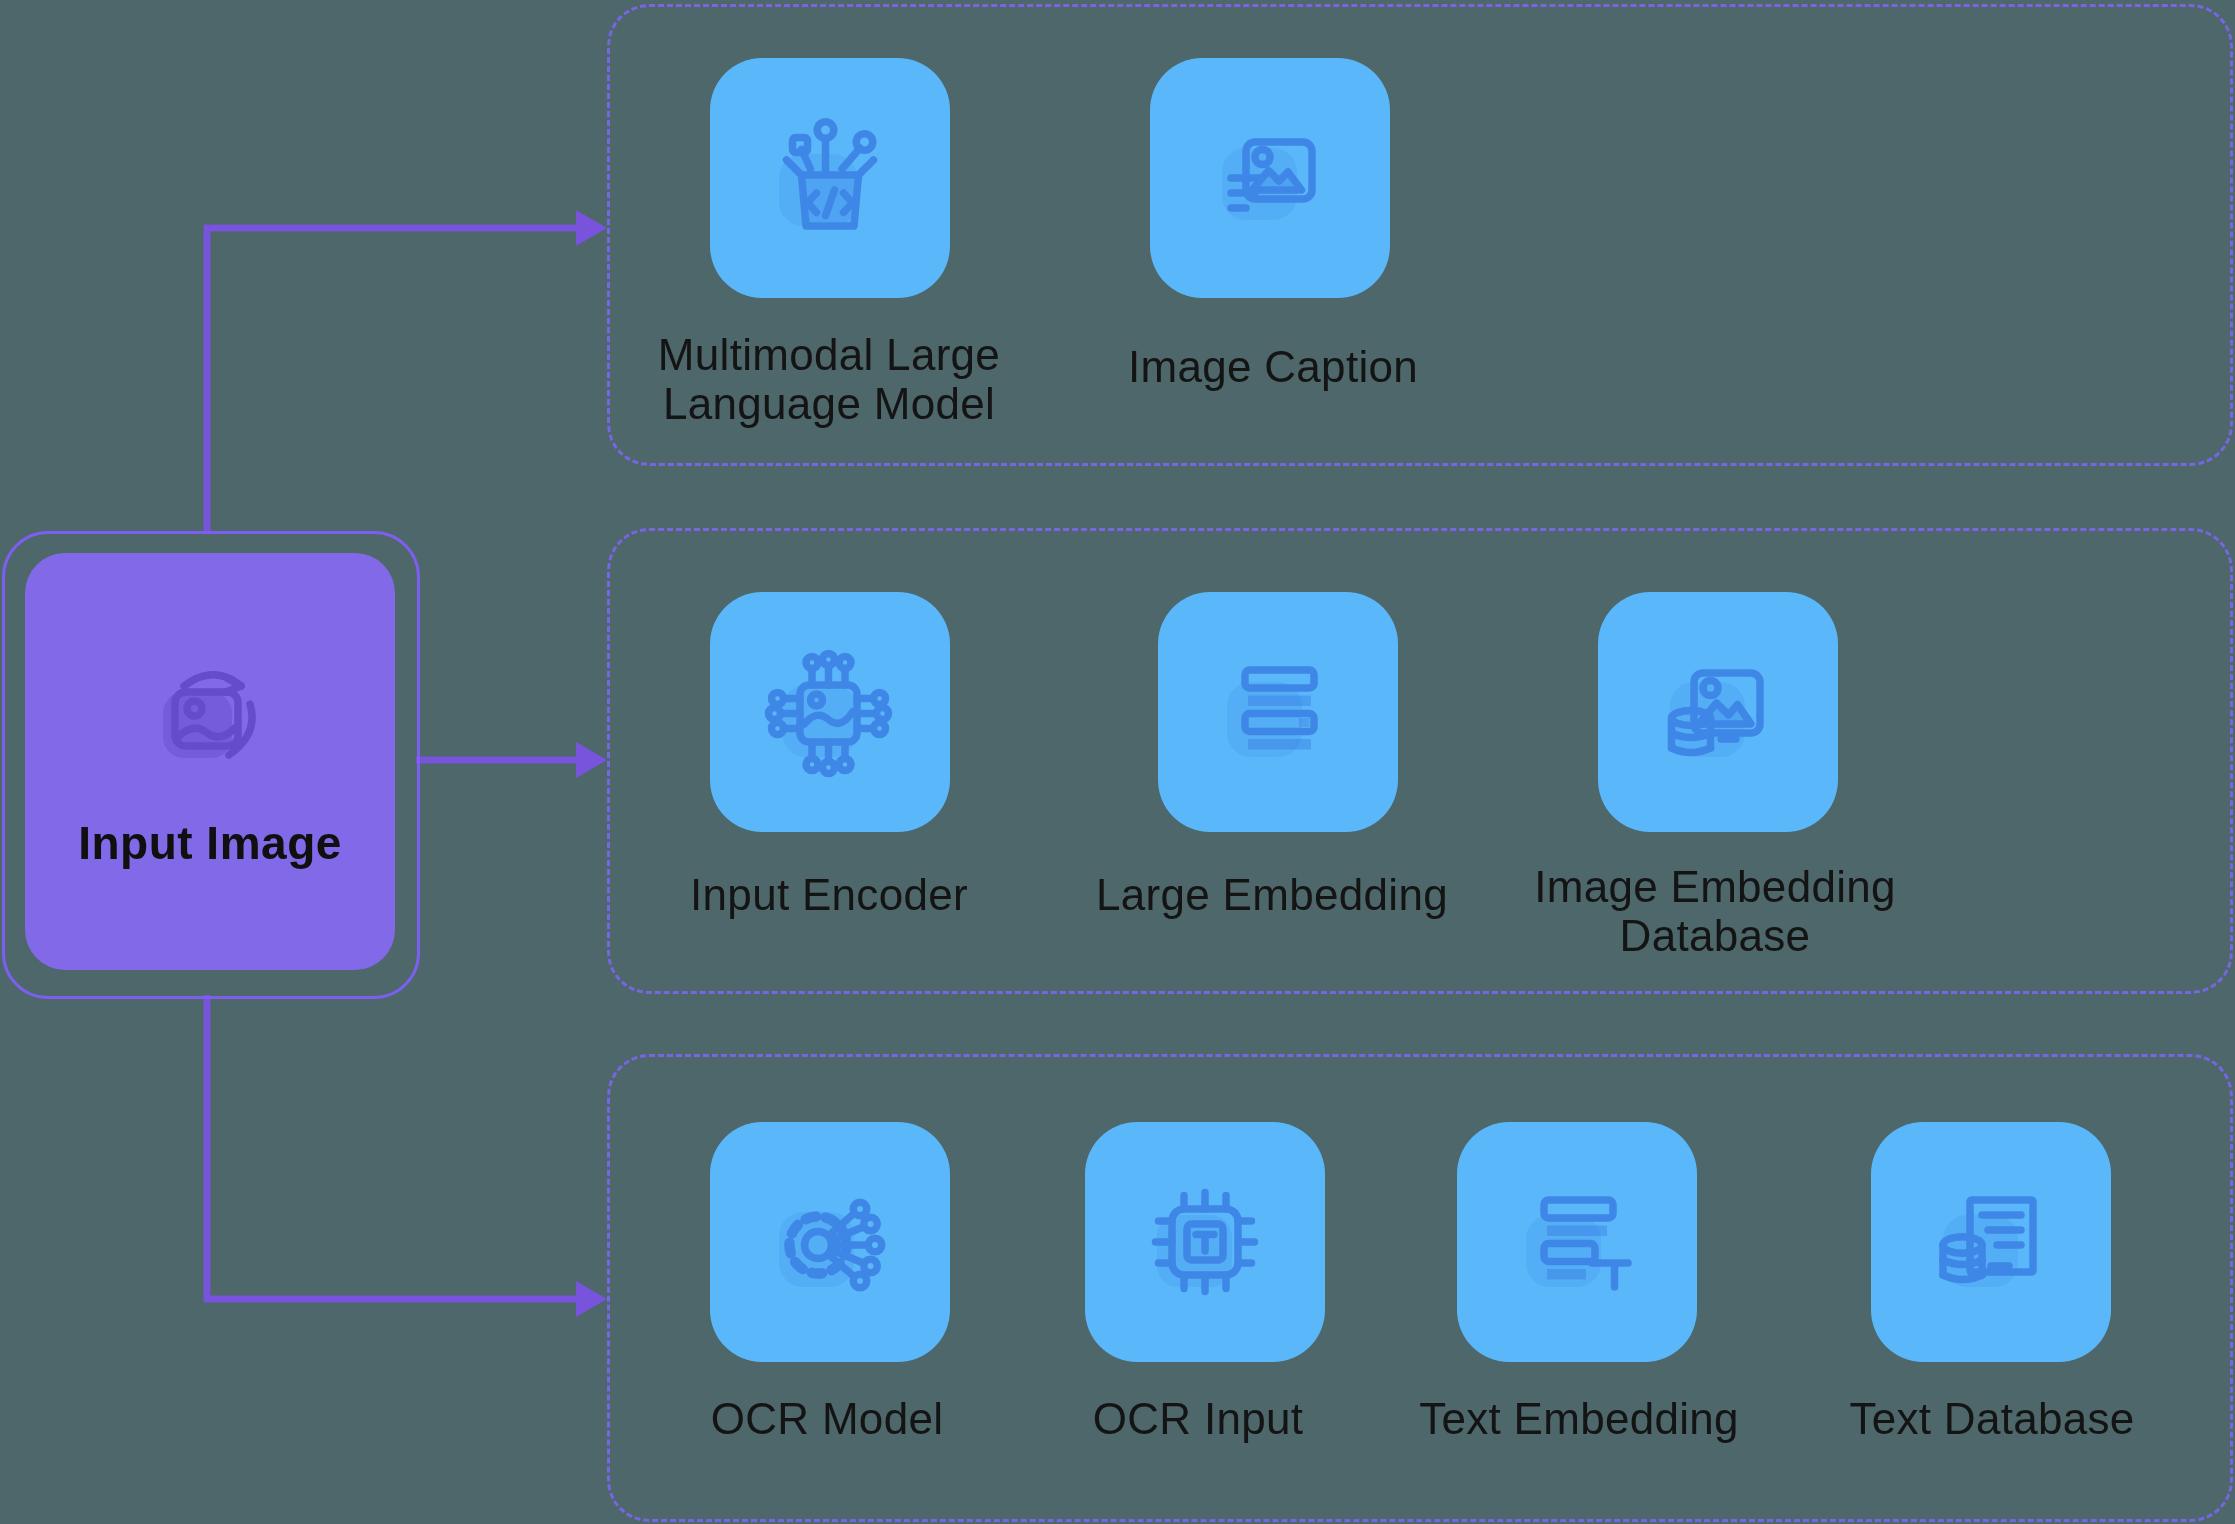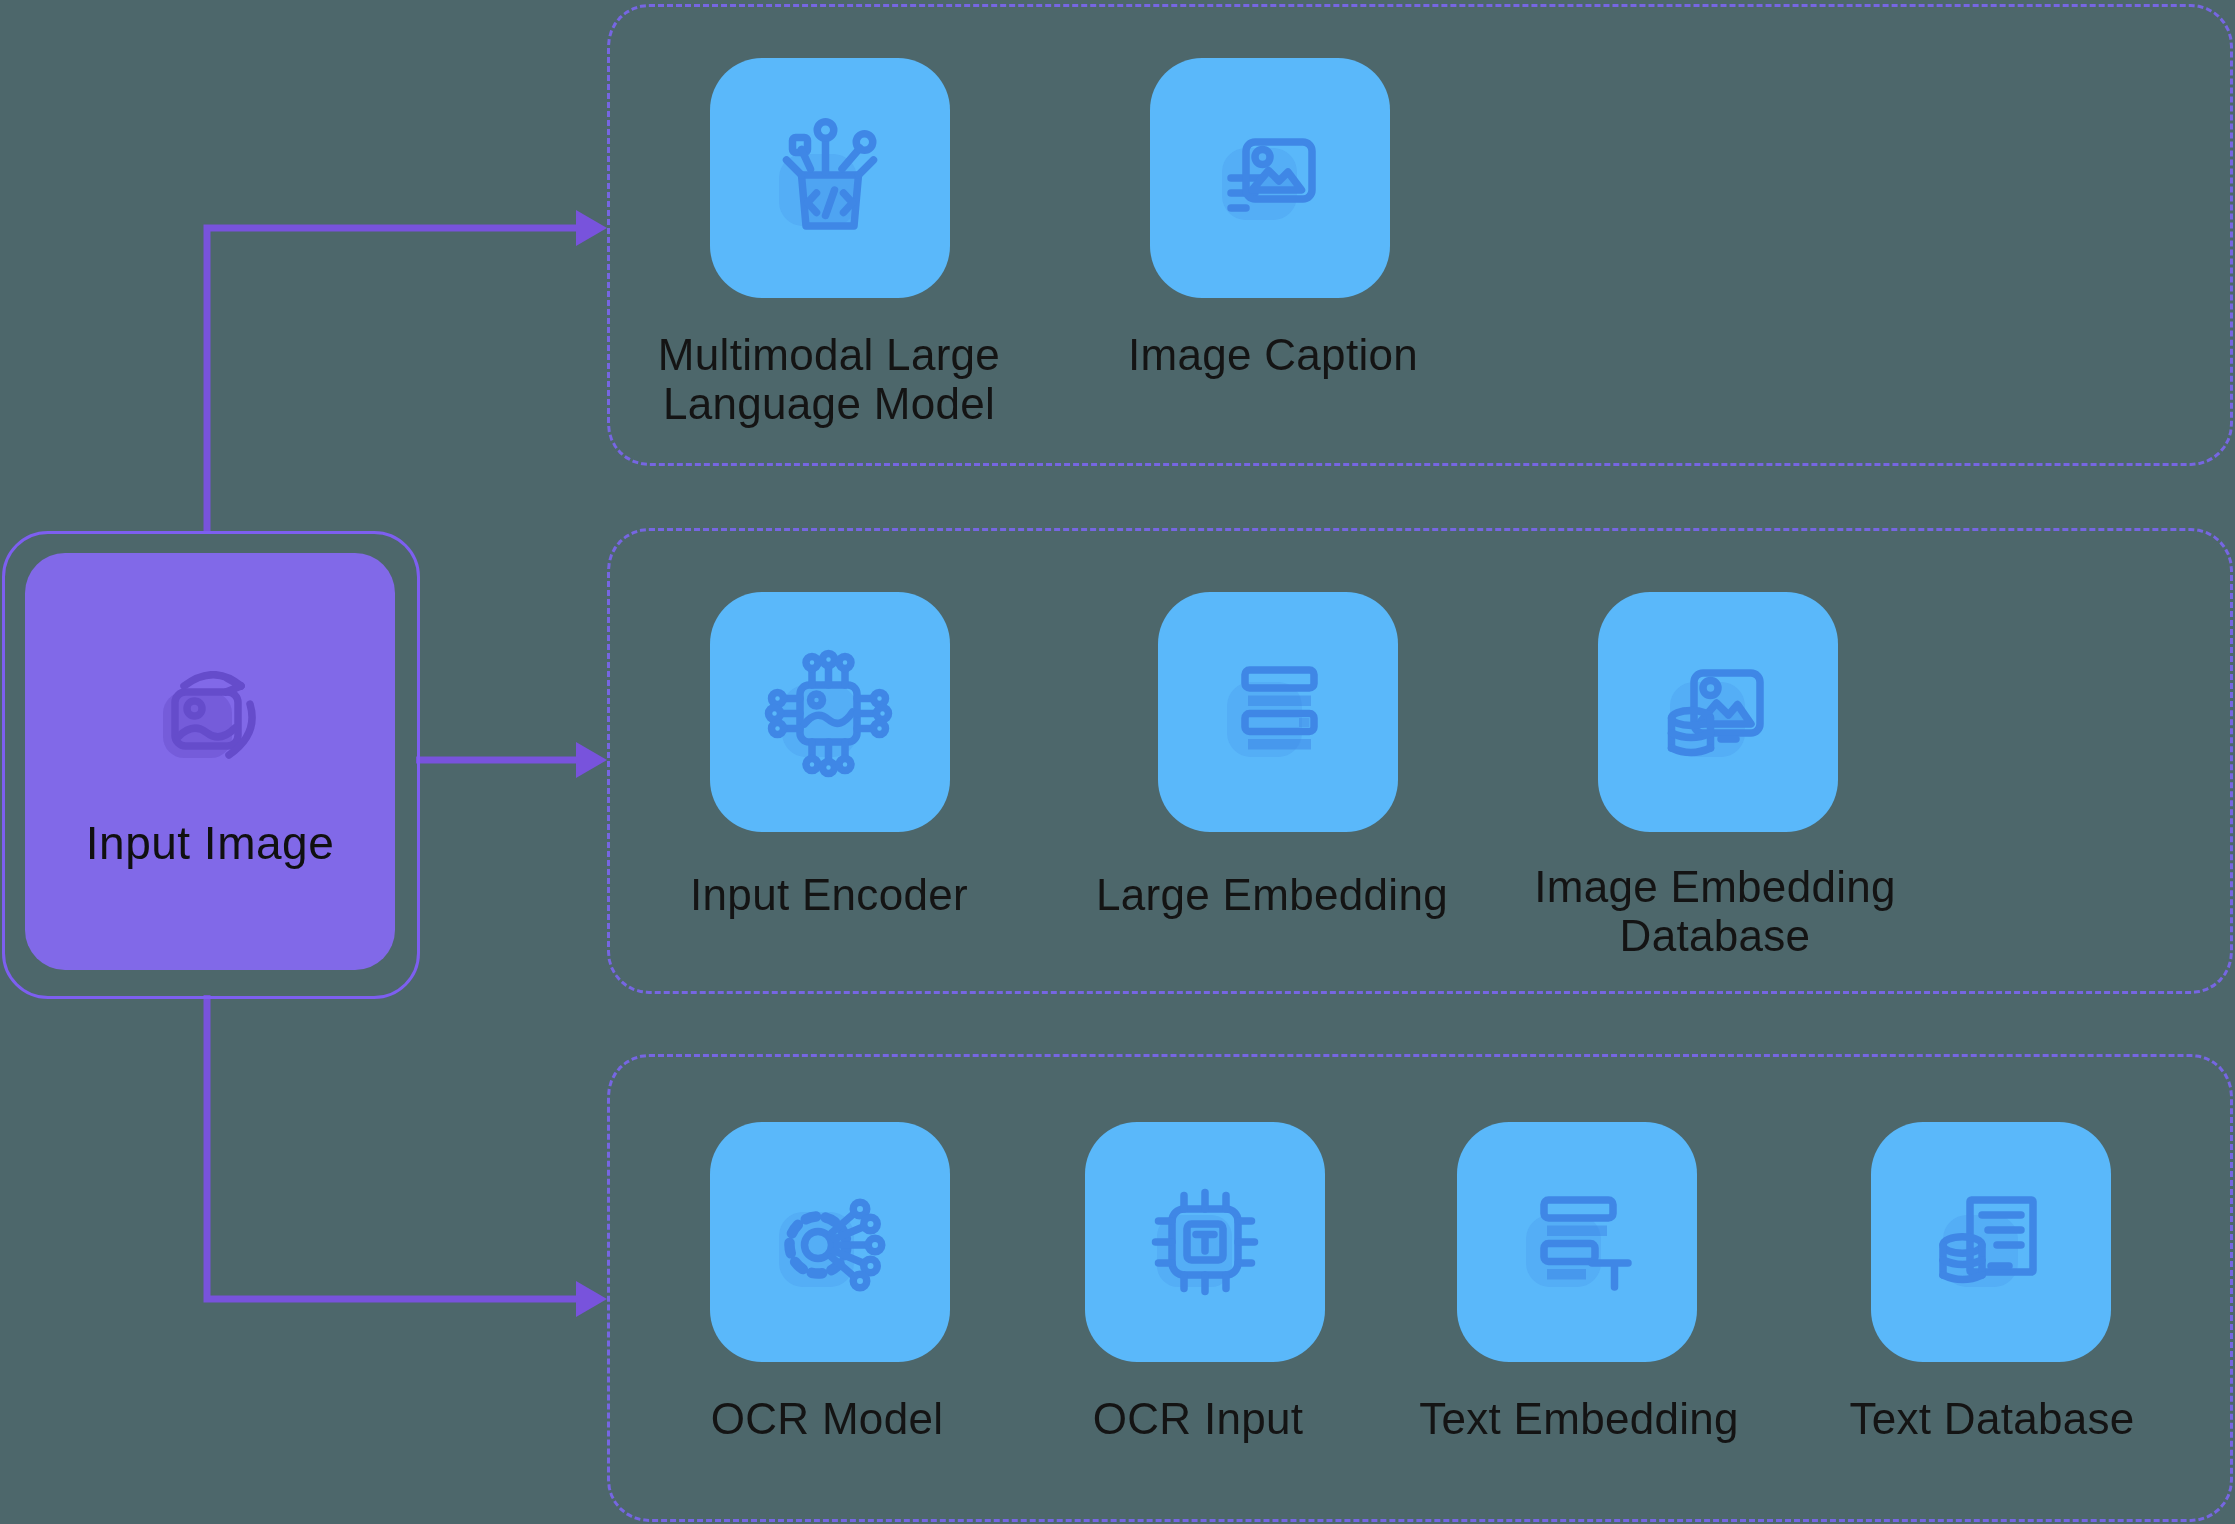--- a/index.html
+++ b/index.html
@@ -9,21 +9,21 @@
   .group-box{position:absolute;left:607px;width:1620px;border:3px dashed #7666E2;border-radius:42px;}
   .gb-top{top:4px;height:456px;}
   .gb-mid{top:528px;height:460px;}
   .gb-bot{top:1054px;height:462px;}
   .input-outer{position:absolute;left:2px;top:531px;width:412px;height:462px;
                border:3px solid #7D5FF0;border-radius:46px;}
   .input-inner{position:absolute;left:25px;top:553px;width:370px;height:417px;
                background:#8169E8;border-radius:40px;}
   .input-icon{position:absolute;left:108px;top:88px;}
   .input-label{position:absolute;left:0;top:263px;width:100%;text-align:center;
-               font-size:46px;font-weight:400;color:#101010;letter-spacing:.5px;}
+               font-size:46px;font-weight:700;color:#101010;letter-spacing:.5px;}
   .tile{position:absolute;width:240px;height:240px;background:#5AB8FA;border-radius:52px;
         display:flex;align-items:center;justify-content:center;}
   .lbl{position:absolute;text-align:center;font-size:44px;line-height:49px;color:#141414;
        font-weight:400;letter-spacing:.3px;}
   .glyph{opacity:.85;}
 </style>
 </head>
 <body>
 
 <div class="canvas">
@@ -170,21 +170,21 @@
       <rect x="36" y="22" width="42" height="48" rx="1"></rect>
       <path d="M44 32 H70 M48 42 H70 M54 52 H70"></path>
       <ellipse cx="31" cy="52" rx="13" ry="5.5"></ellipse>
       <path d="M18 52 V72 M44 52 V72"></path>
       <path d="M18 62 Q31 68 44 62 M18 72 Q31 78 44 72"></path>
       <path d="M50 66 H62"></path>
     </svg>
   </div>
 
   <div class="lbl" style="left:589px;top:330px;width:480px">Multimodal Large Language Model</div>
-  <div class="lbl" style="left:1013px;top:330px;width:520px">Image Caption</div>
+  <div class="lbl" style="left:1013px;top:342px;width:520px">Image Caption</div>
 
   <div class="lbl" style="left:569px;top:870px;width:520px">Input Encoder</div>
   <div class="lbl" style="left:1012px;top:870px;width:520px">Large Embedding</div>
   <div class="lbl" style="left:1495px;top:862px;width:440px">Image Embedding Database</div>
 
   <div class="lbl" style="left:567px;top:1394px;width:520px">OCR Model</div>
   <div class="lbl" style="left:938px;top:1394px;width:520px">OCR Input</div>
   <div class="lbl" style="left:1319px;top:1394px;width:520px">Text Embedding</div>
   <div class="lbl" style="left:1732px;top:1394px;width:520px">Text Database</div>
 

